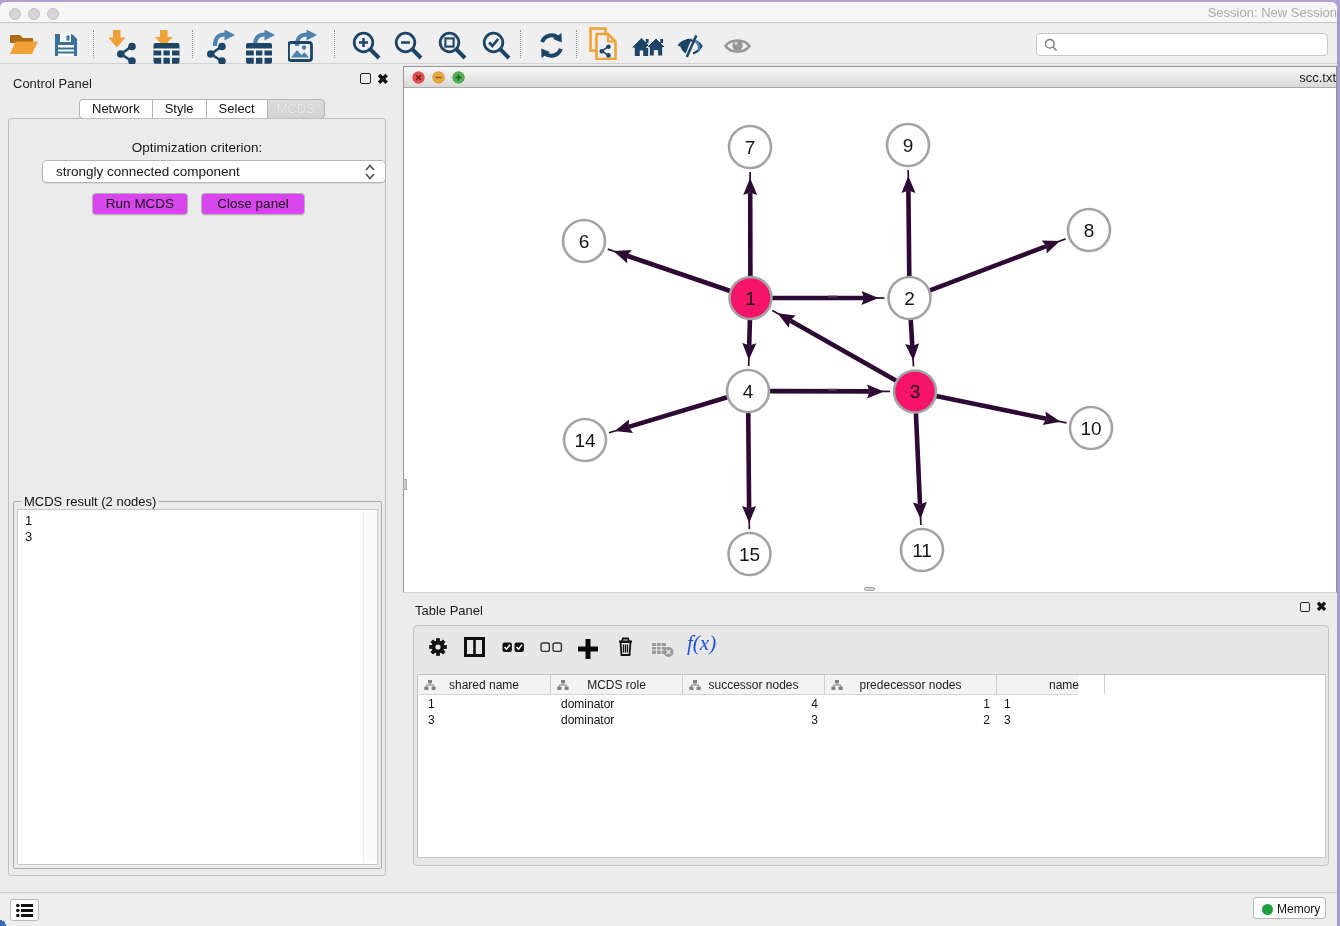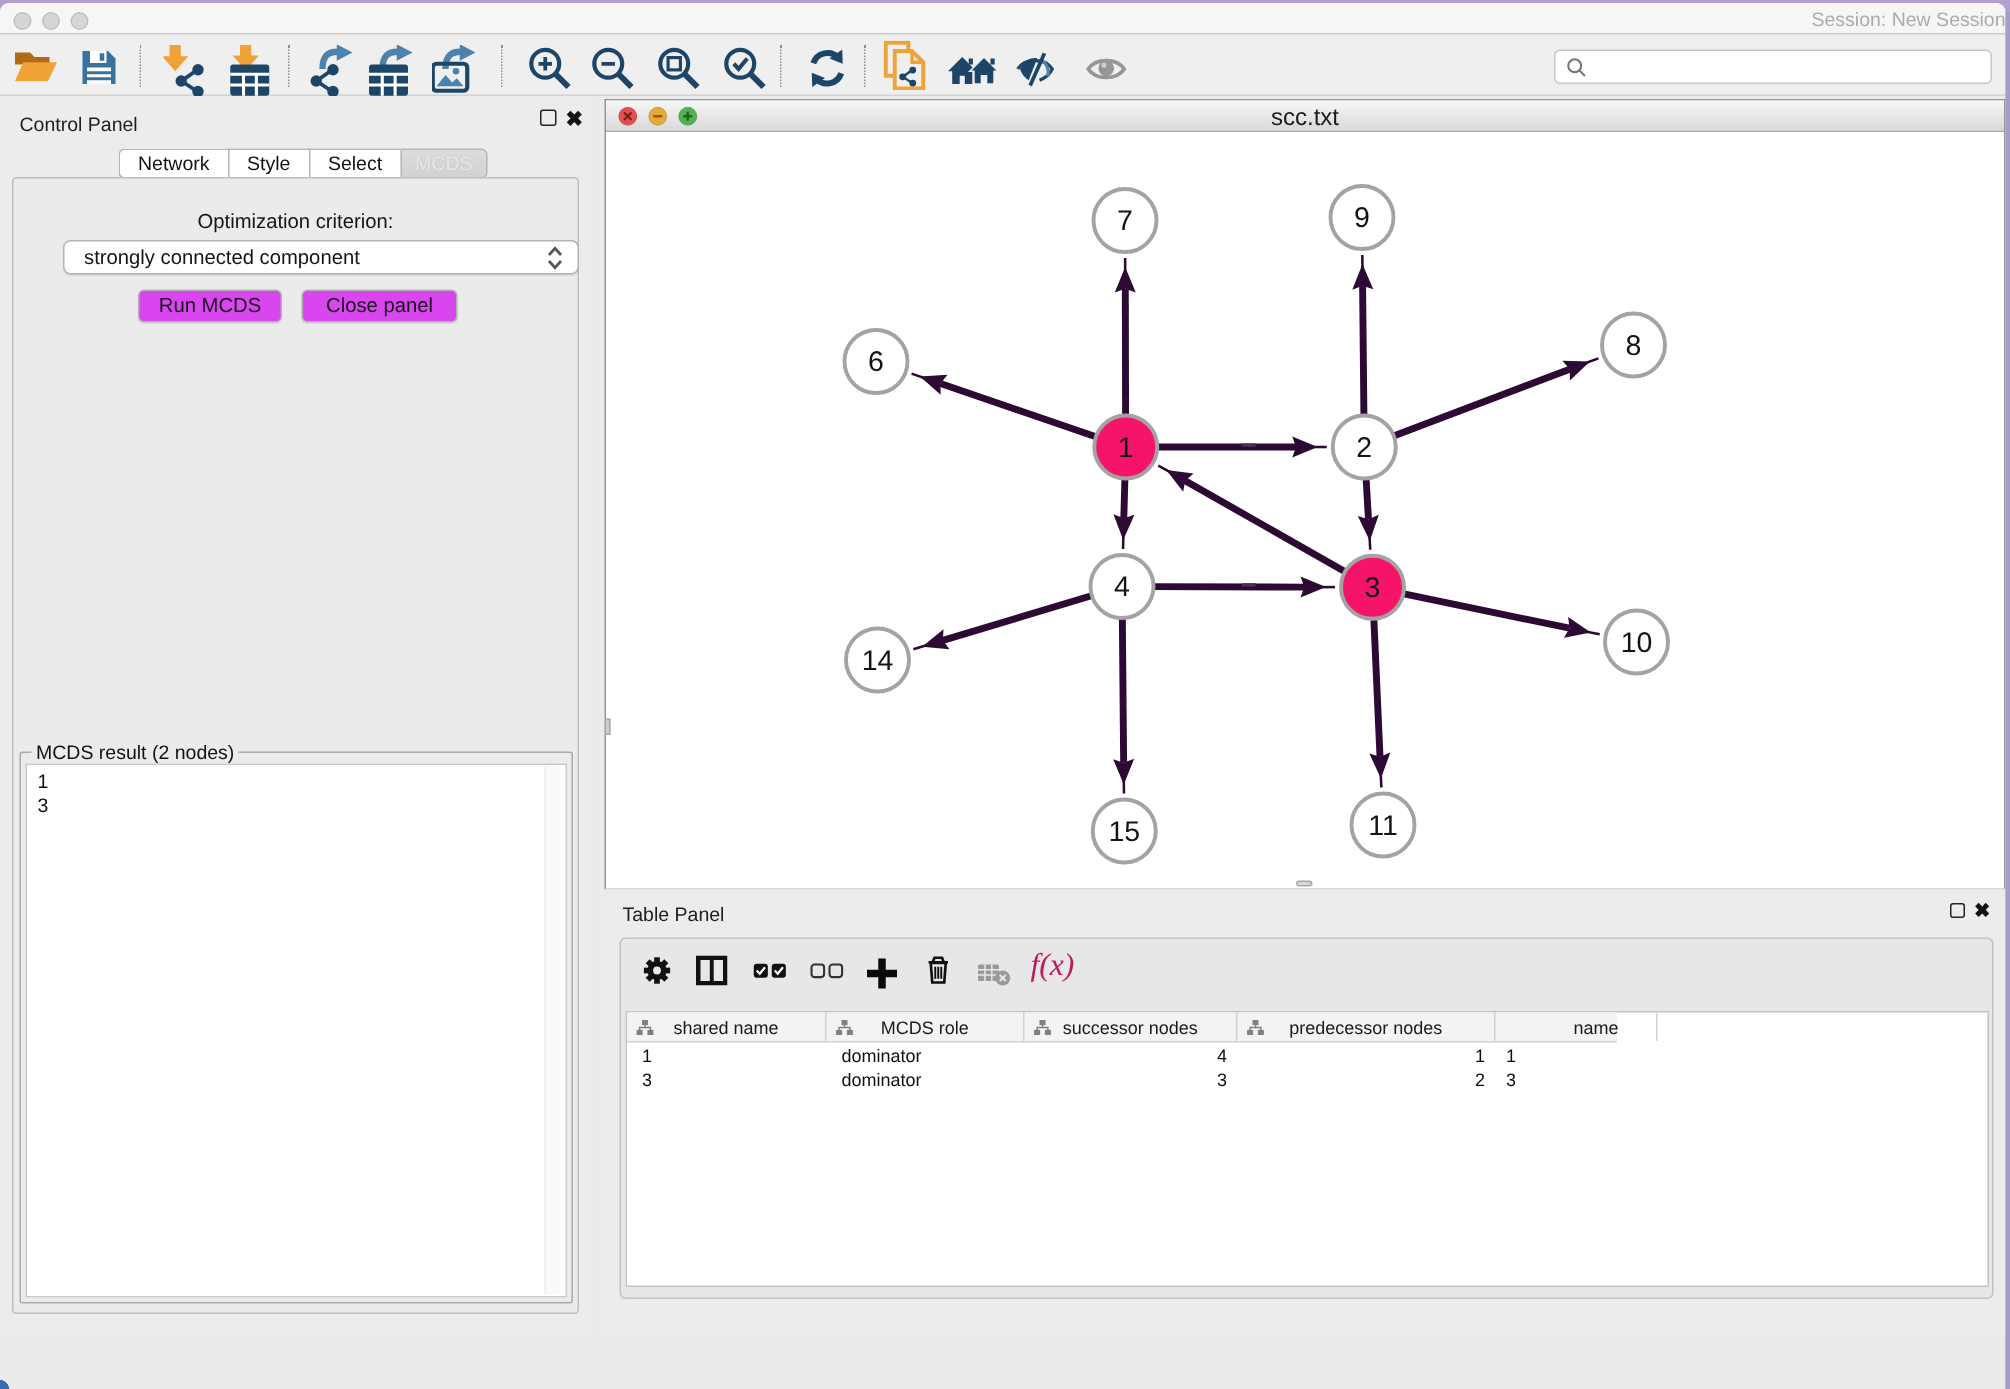--- a/index.html
+++ b/index.html
@@ -245,21 +245,21 @@
           <path d="M4 4 L9 9 M9 4 L4 9" stroke="#7c1a18" stroke-width="1.4"></path>
         </svg>
       <svg class="light" style="left:28px;" viewBox="0 0 13 13">
           <circle cx="6.5" cy="6.5" r="6" fill="#e6a73c" stroke="#c9912d" stroke-width=".5"></circle>
           <path d="M3.5 6.5 H9.5" stroke="#8e5d10" stroke-width="1.6"></path>
         </svg>
       <svg class="light" style="left:48px;" viewBox="0 0 13 13">
           <circle cx="6.5" cy="6.5" r="6" fill="#52b152" stroke="#3f9b3f" stroke-width=".5"></circle>
           <path d="M3.5 6.5 H9.5 M6.5 3.5 V9.5" stroke="#1c641c" stroke-width="1.6"></path>
         </svg>
-      <div style="position:absolute;top:3px;left:0;right:0;text-align:center;font-size:16px;color:#1c1c1c;">scc.txt</div>
+      <div style="position:absolute;top:3px;left:0;right:0;text-align:right;font-size:13px;color:#1c1c1c;">scc.txt</div>
     </div>
     <div class="canvas">
       <svg width="932" height="507" viewBox="0 0 932 507" font-family="&quot;Liberation Sans&quot;,sans-serif">
 <line x1="346.4" y1="190.0" x2="346.2" y2="103.5" stroke="#2d0a33" stroke-width="4.6"></line>
 <line x1="346.1" y1="92.0" x2="346.1" y2="83.0" stroke="#2d0a33" stroke-width="1.7"></line>
 <polygon points="346.1,89.0 353.2,106.0 346.2,103.5 339.2,106.0" fill="#2d0a33"></polygon>
 <line x1="328.5" y1="202.8" x2="223.0" y2="166.7" stroke="#2d0a33" stroke-width="4.6"></line>
 <line x1="212.2" y1="163.0" x2="203.7" y2="160.1" stroke="#2d0a33" stroke-width="1.7"></line>
 <polygon points="209.3,162.0 227.7,160.9 223.0,166.7 223.1,174.2" fill="#2d0a33"></polygon>
 <line x1="365.5" y1="209.0" x2="460.0" y2="209.0" stroke="#2d0a33" stroke-width="4.6"></line>
@@ -384,21 +384,21 @@
             <g stroke="#e9e9e9" stroke-width="1">
               <line x1="0" y1="6.5" x2="14" y2="6.5"></line>
               <line x1="0" y1="10" x2="14" y2="10"></line>
               <line x1="4.6" y1="3" x2="4.6" y2="14"></line>
               <line x1="9.2" y1="3" x2="9.2" y2="14"></line>
             </g>
           </g>
           <circle cx="16.5" cy="12" r="5" fill="#9a9a9a"></circle>
           <path d="M14.5 10 l4 4 M18.5 10 l-4 4" stroke="#e9e9e9" stroke-width="1.3"></path>
         </svg>
-<div class="abs" style="left:270px;top:-3px;font-family:'Liberation Serif',serif;font-style:italic;font-size:21px;color:#be185d;">f(x)</div>
+<div class="abs" style="left:270px;top:-3px;font-family:'Liberation Serif',serif;font-style:italic;font-size:21px;color:#1d4ed8;">f(x)</div>
     </div>
     <div class="tscroll">
 <div class="thead" style="width:660px;">
 <div class="hcol" style="left:0px;width:133px;">shared name</div>
 <div class="abs" style="left:6px;top:5px;height:10px;line-height:0;"><svg width="12" height="10" viewBox="0 0 12 10">
               <g fill="#808080">
                 <rect x="4" y="0" width="4" height="3.4"></rect>
                 <rect x="0.4" y="6.6" width="4" height="3.4"></rect>
                 <rect x="7.6" y="6.6" width="4" height="3.4"></rect>
               </g>
@@ -439,15 +439,35 @@
 <div class="trow" style="left:407px;top:21px;width:165px;text-align:right;">1</div>
 <div class="trow" style="left:586px;top:21px;">1</div>
 <div class="trow" style="left:10px;top:37px;">3</div>
 <div class="trow" style="left:143px;top:37px;">dominator</div>
 <div class="trow" style="left:265px;top:37px;width:135px;text-align:right;">3</div>
 <div class="trow" style="left:407px;top:37px;width:165px;text-align:right;">2</div>
 <div class="trow" style="left:586px;top:37px;">3</div>
     </div>
   </div>
 
+  <div class="status">
+    <div class="sbtn" style="left:10px;top:6px;width:29px;height:22px;">
+      <svg width="17" height="15" viewBox="0 0 17 15" style="margin:3px 0 0 5px;">
+          <g fill="#111">
+            <circle cx="1.8" cy="2.5" r="1.8"></circle>
+            <circle cx="1.8" cy="7.5" r="1.8"></circle>
+            <circle cx="1.8" cy="12.5" r="1.8"></circle>
+            <rect x="5" y="1" width="12" height="3"></rect>
+            <rect x="5" y="6" width="12" height="3"></rect>
+            <rect x="5" y="11" width="12" height="3"></rect>
+          </g>
+        </svg>
+    </div>
+    <div class="sbtn" style="right:11px;top:4px;width:73px;height:22px;">
+      <svg width="11" height="11" viewBox="0 0 11 11" style="position:absolute;left:8px;top:6px;">
+          <circle cx="5.5" cy="5.5" r="5.5" fill="#1d9e3f"></circle>
+        </svg>
+      <span style="position:absolute;left:23px;top:4px;font-size:12px;color:#111;">Memory</span>
+    </div>
+  </div>
 </div>
 <div class="abs" style="left:0;bottom:0;width:6px;height:6px;background:radial-gradient(circle at 0 100%, #3a6cb3 70%, transparent 71%);"></div>
 <div class="abs" style="right:0;top:8px;bottom:0;width:3px;background:#a79dc9;"></div>
 
 </body></html>

